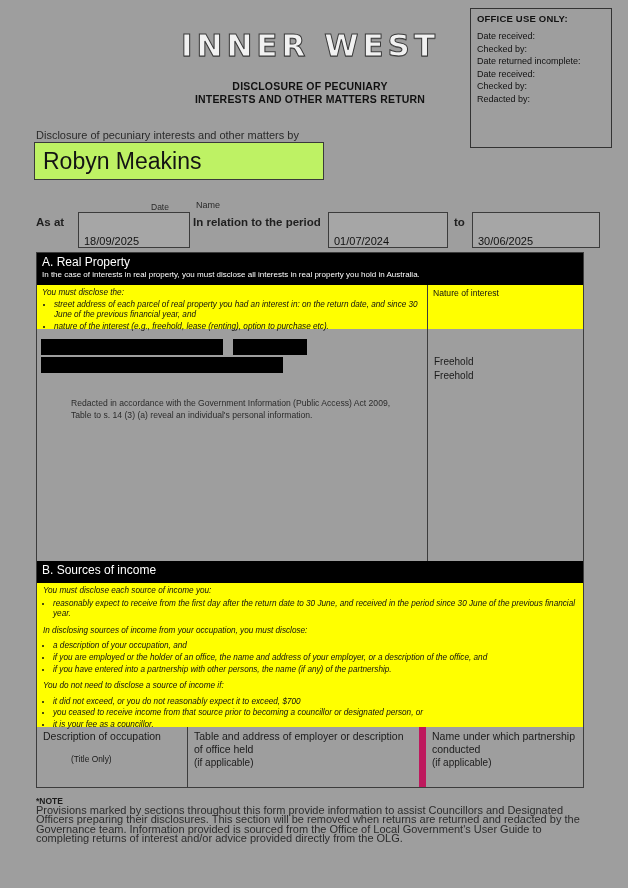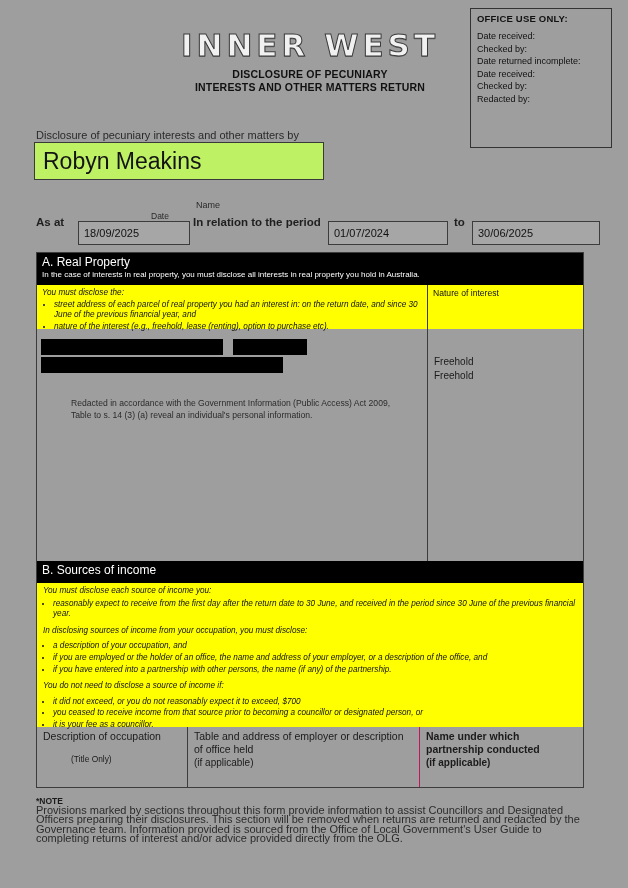--- a/index.html
+++ b/index.html
@@ -59,21 +59,21 @@
     font-family: "DejaVu Sans", sans-serif;
     font-size: 31px;
     font-weight: bold;
     letter-spacing: 4px;
     color: #f1f1f1;
     -webkit-text-stroke: 1px #3a3a3a;
     text-shadow: 0 1px 0 #6a6a6a;
     line-height: 34px;
   }
   .form-title {
-    margin-top: 6px;
+    margin-top: 18px;
     font-size: 10.5px;
     font-weight: bold;
     color: #111;
     line-height: 13px;
     letter-spacing: .2px;
   }
 
   
   .disclosure-label {
     position: absolute;
@@ -121,28 +121,28 @@
     color: #1f1f1f;
     top: 4px;
     font-weight: bold;
   }
   .asat-label { left: 0; }
   .period-label { left: 157px; }
   .to-label { left: 418px; }
 
   .field {
     position: absolute;
-    top: 9px;
-    height: 24px;
+    top: 0;
+    height: 36px;
     border: 1px solid #3c3c3c;
     background: #a6a6a6;
     font-size: 11px;
     color: #111;
     display: flex;
-    align-items: center;
+    align-items: flex-end;
     padding-left: 5px;
     box-sizing: border-box;
   }
   .field-date { left: 42px; width: 112px; }
   .field-from { left: 292px; width: 120px; }
   .field-to { left: 436px; width: 128px; }
   .date-caption {
     position: absolute;
     left: 72px;
     top: -11px;
@@ -268,21 +268,21 @@
   }
   .bcol {
     box-sizing: border-box;
     padding: 3px 6px;
     font-size: 10.5px;
     line-height: 13px;
     color: #1b1b1b;
   }
   .bcol1 { width: 150px; }
   .bcol2 { width: 232px; border-left: 1px solid #3c3c3c; }
-  .bcol3 { width: 164px; border-left: 1px solid #be185d; font-weight: bold; }
+  .bcol3 { width: 164px; border-left: 7px solid #be185d; }
   .bsub {
     display: block;
     font-size: 8.4px;
     margin-top: 10px;
     margin-left: 28px;
   }
   .bsub-plain {
     display: block;
     font-size: 10px;
   }

